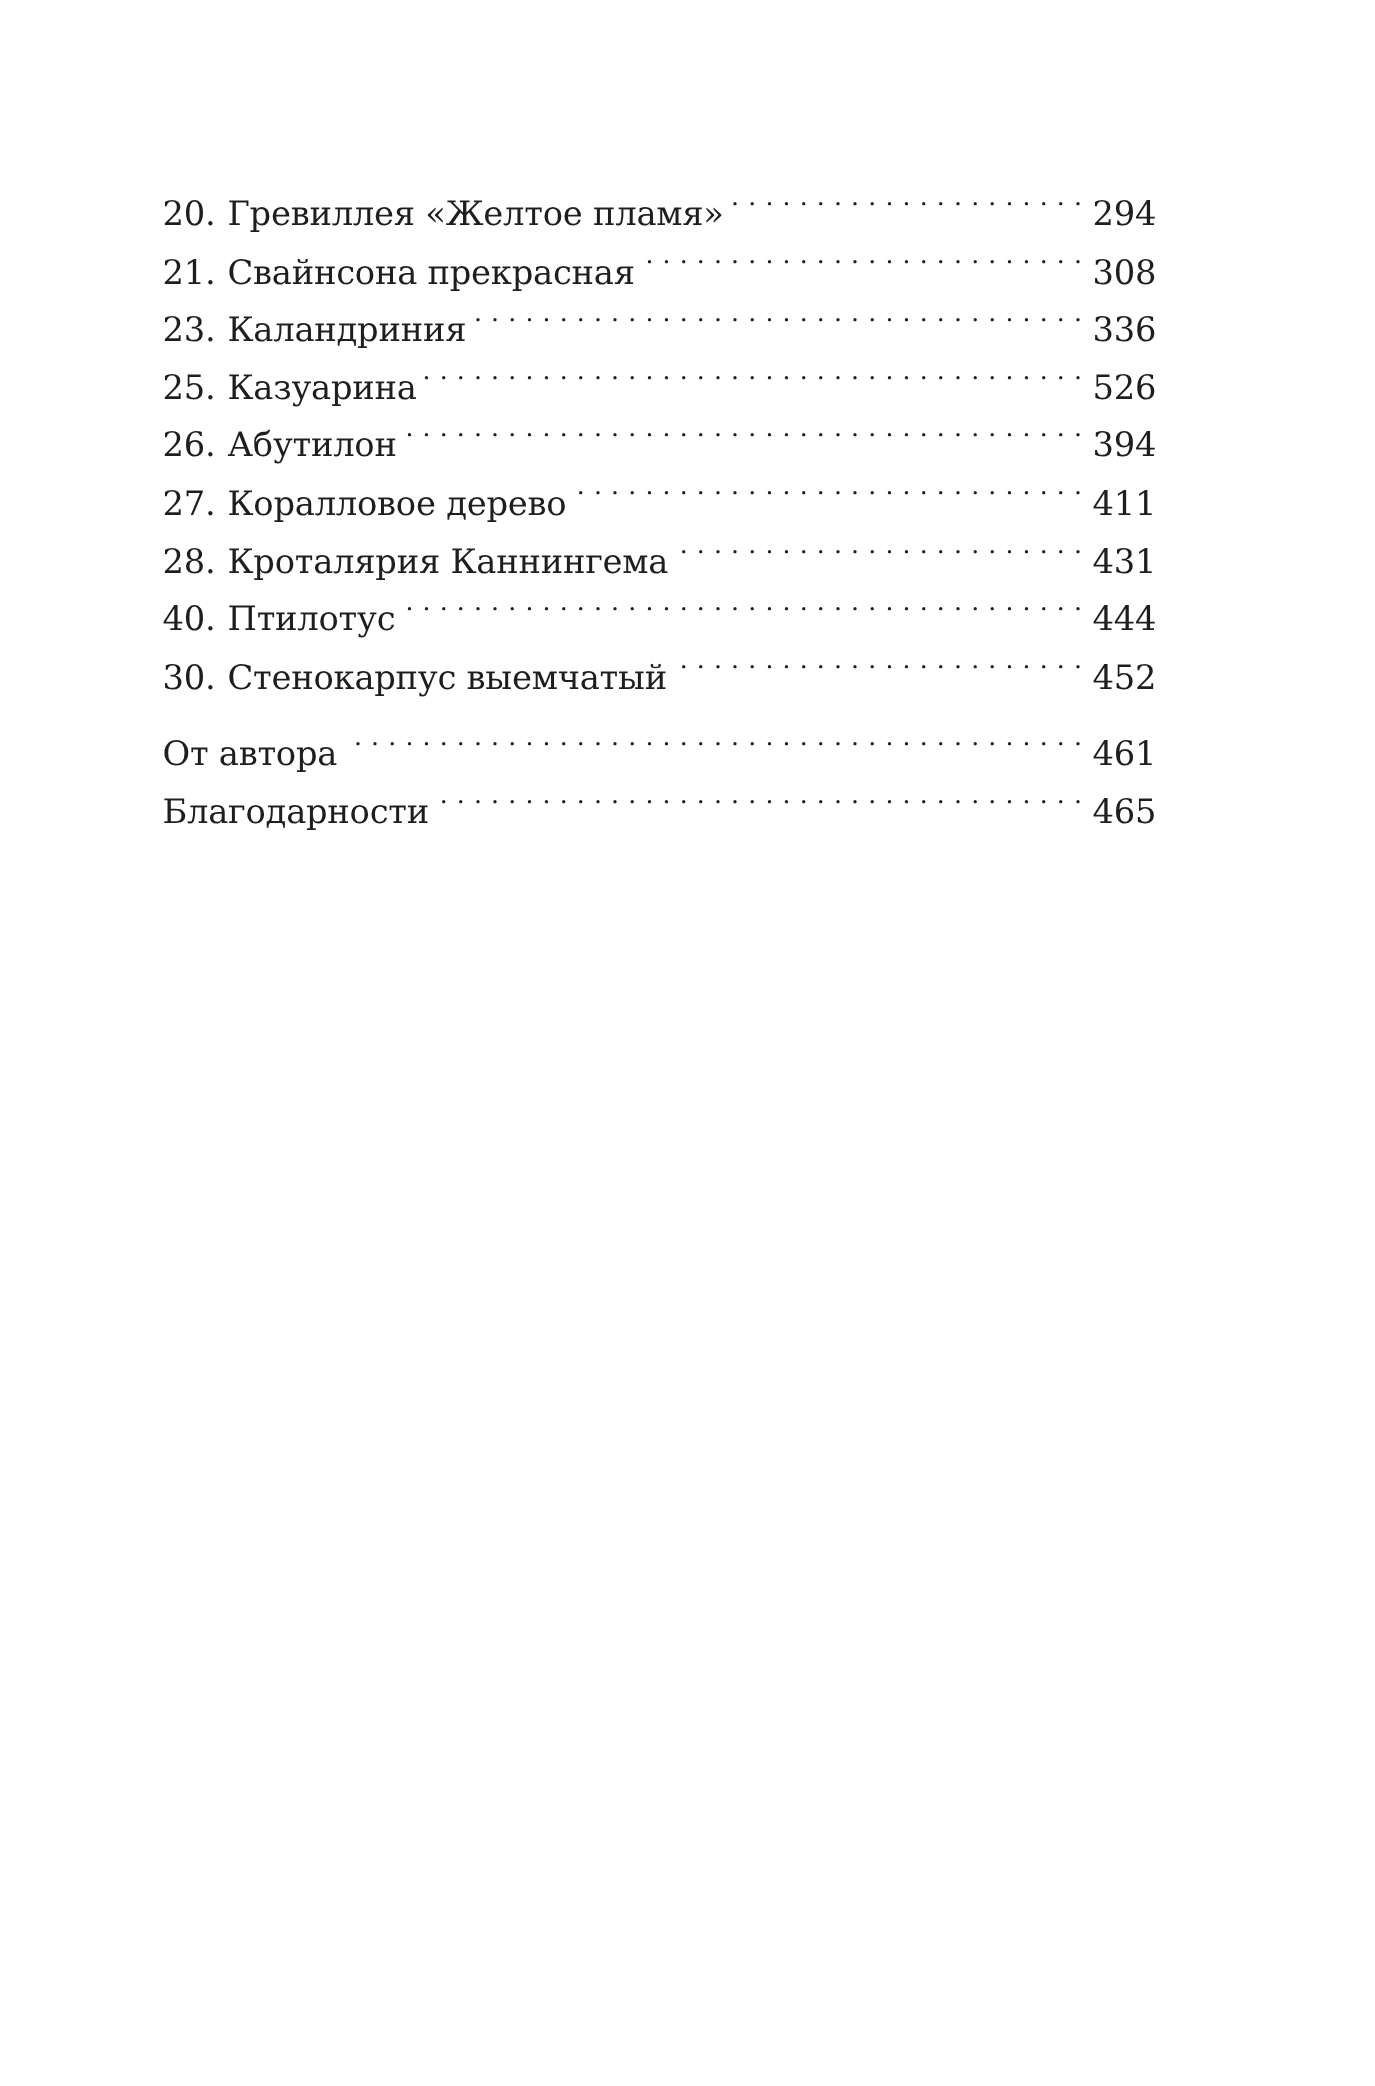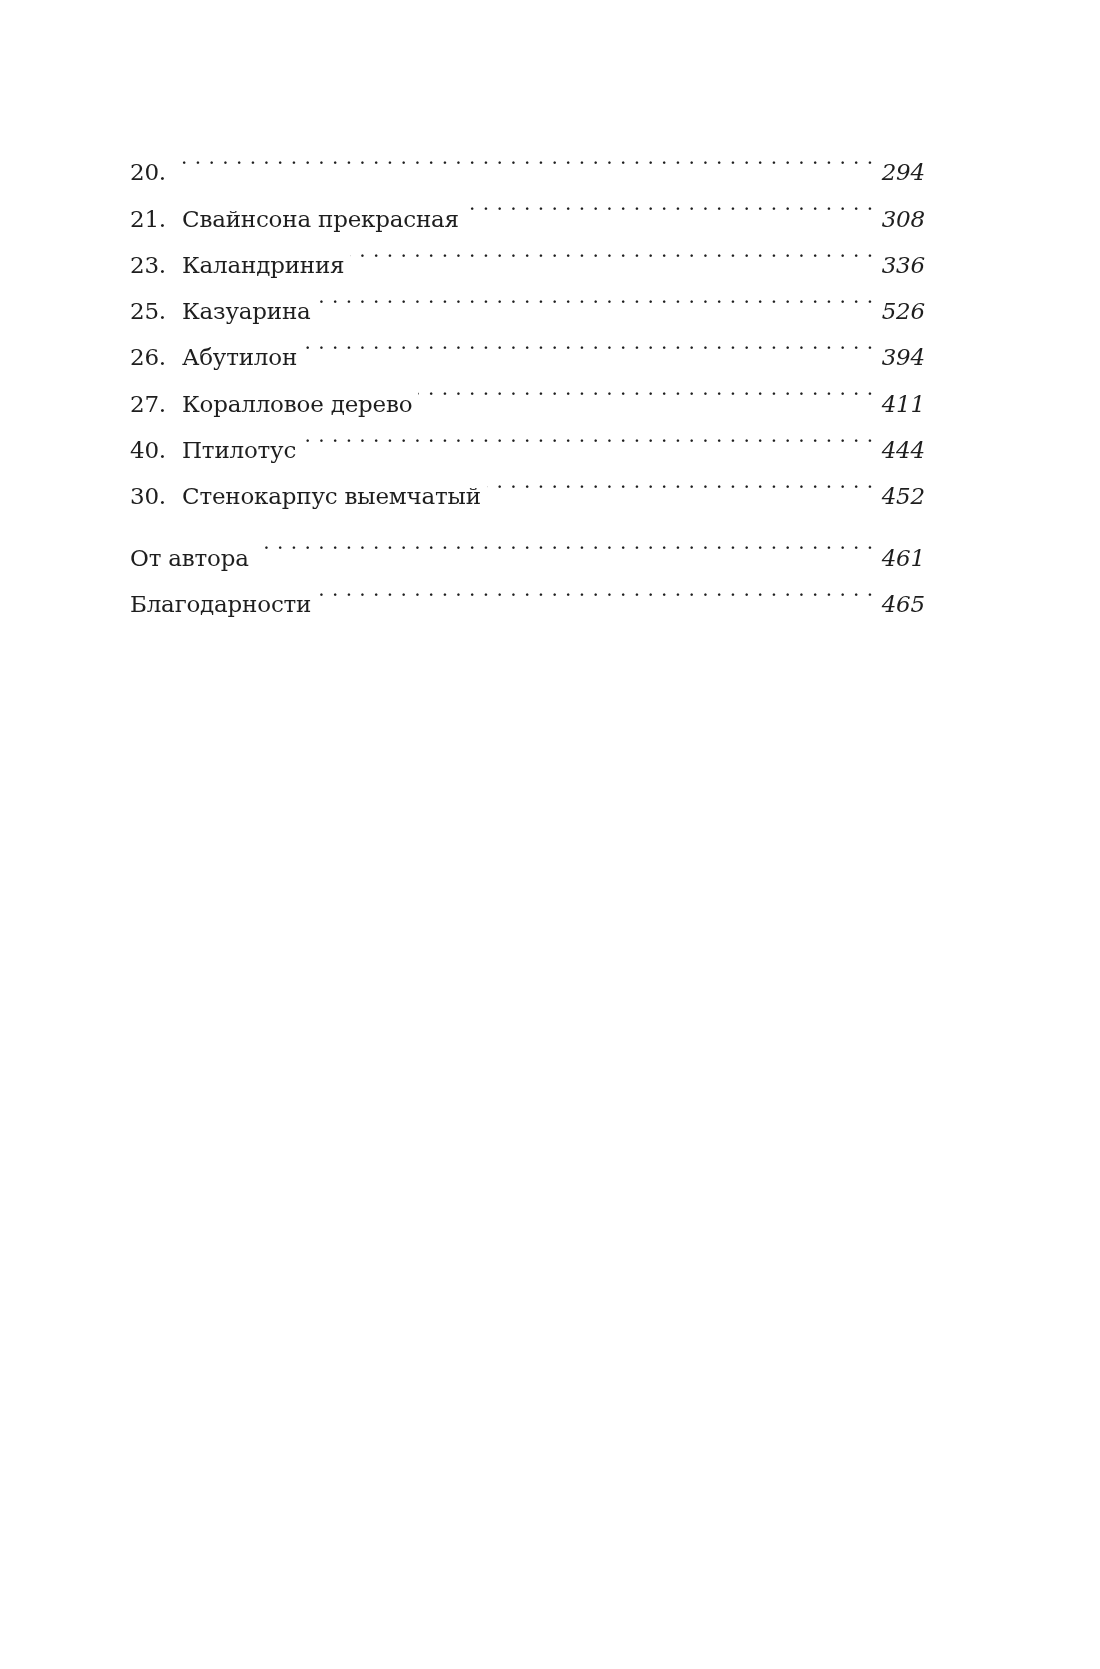--- a/index.html
+++ b/index.html
@@ -19,21 +19,21 @@
       position: absolute;
       left: 130px;
       top: 134px;
       width: 795px;
     }
     .row {
       display: flex;
       align-items: baseline;
       height: 46.3px;
       line-height: 46.3px;
-      font-size: 23px;
+      font-size: 27px;
       letter-spacing: -0.2px;
       white-space: nowrap;
     }
     .row.gap-before {
       margin-top: 15px;
     }
     .num {
       width: 52px;
       flex: 0 0 52px;
     }
@@ -53,30 +53,30 @@
       right: 0;
       top: 0;
       white-space: nowrap;
       letter-spacing: 0.5px;
       font-size: 20px;
     }
     .page {
       flex: 0 0 auto;
       padding-left: 8px;
       text-align: center;
-      font-style: italic;
     }
   </style>
 </head>
 <body>
 
 <div class="toc">
 
   <div class="row">
     <span class="num">20.</span>
+    <span class="title">Гревиллея «Желтое пламя»</span>
     <span class="leader"></span>
     <span class="page">294</span>
   </div>
 
   <div class="row">
     <span class="num">21.</span>
     <span class="title">Свайнсона прекрасная</span>
     <span class="leader"></span>
     <span class="page">308</span>
   </div>
@@ -104,20 +104,26 @@
     <span class="page">394</span>
   </div>
 
   <div class="row">
     <span class="num">27.</span>
     <span class="title">Коралловое дерево</span>
     <span class="leader"></span>
     <span class="page">411</span>
   </div>
 
+  <div class="row">
+    <span class="num">28.</span>
+    <span class="title">Кроталярия Каннингема</span>
+    <span class="leader"></span>
+    <span class="page">431</span>
+  </div>
 
   <div class="row">
     <span class="num">40.</span>
     <span class="title">Птилотус</span>
     <span class="leader"></span>
     <span class="page">444</span>
   </div>
 
   <div class="row">
     <span class="num">30.</span>

